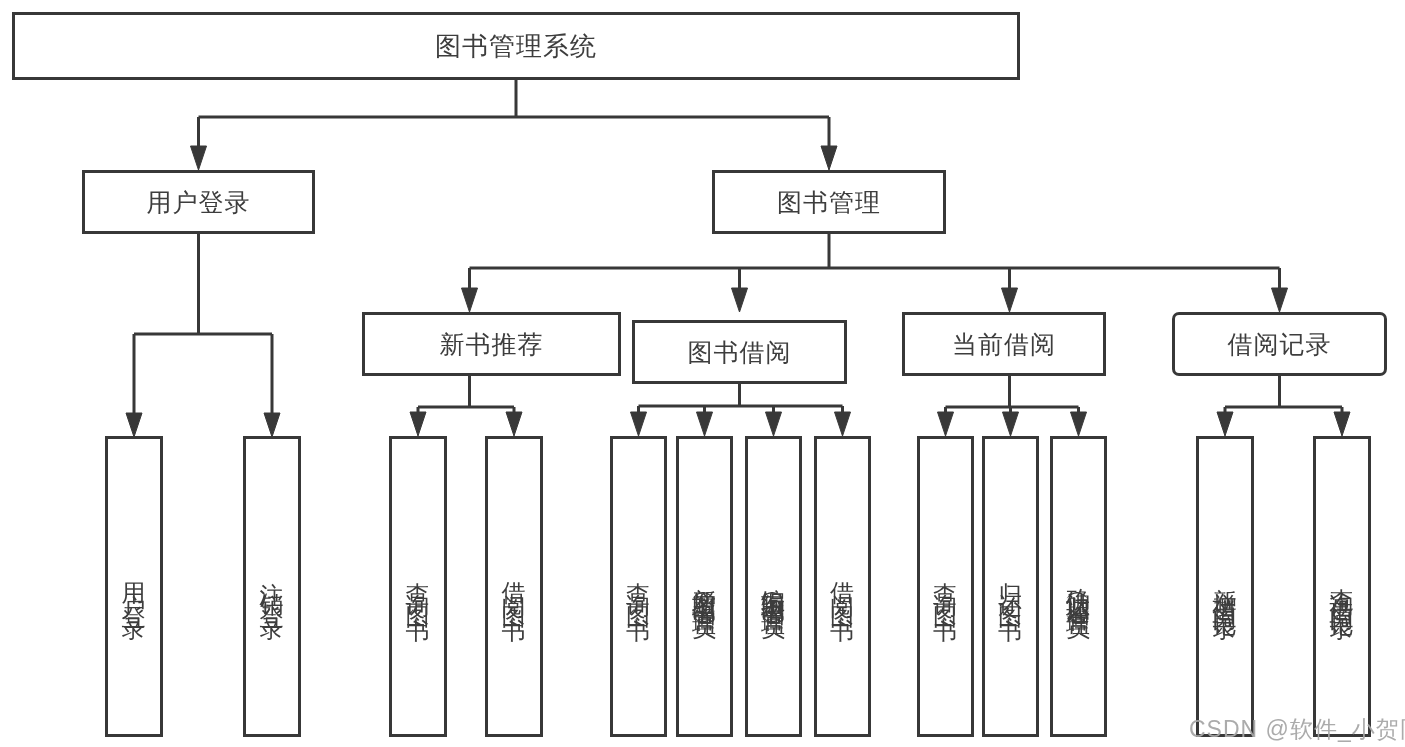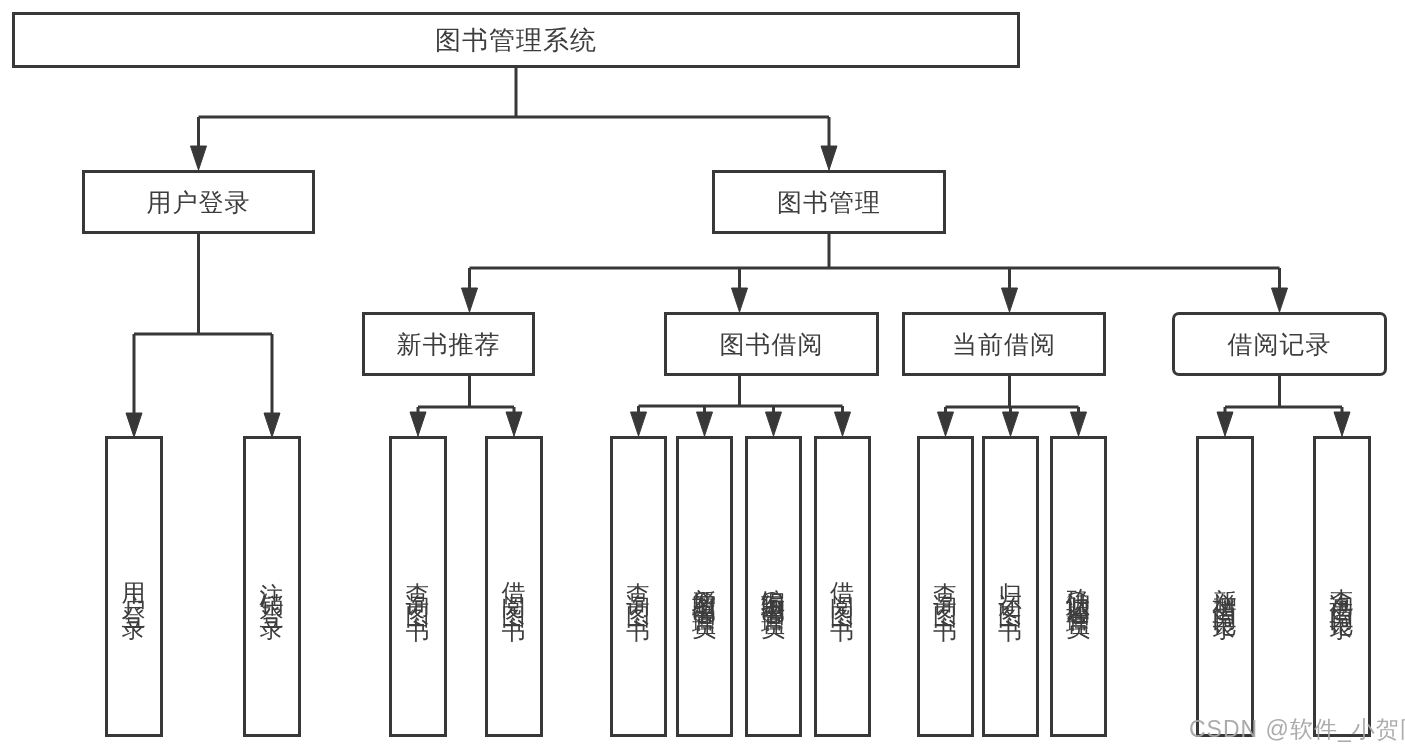--- a/index.html
+++ b/index.html
@@ -65,35 +65,35 @@
       <polygon points="834.5,412 850.5,412 842.5,436" fill="#383838" stroke="#383838" stroke-width="1"></polygon>
       <path d="M1009.5 376 V407 M945.5 407 H1078.5 M945.5 407 V418 M1010.5 407 V418 M1078.5 407 V418" fill="none" stroke="#383838" stroke-width="3"></path>
       <polygon points="937.5,412 953.5,412 945.5,436" fill="#383838" stroke="#383838" stroke-width="1"></polygon>
       <polygon points="1002.5,412 1018.5,412 1010.5,436" fill="#383838" stroke="#383838" stroke-width="1"></polygon>
       <polygon points="1070.5,412 1086.5,412 1078.5,436" fill="#383838" stroke="#383838" stroke-width="1"></polygon>
       <path d="M1279.5 376 V407 M1225 407 H1342 M1225 407 V418 M1342 407 V418" fill="none" stroke="#383838" stroke-width="3"></path>
       <polygon points="1217,412 1233,412 1225,436" fill="#383838" stroke="#383838" stroke-width="1"></polygon>
       <polygon points="1334,412 1350,412 1342,436" fill="#383838" stroke="#383838" stroke-width="1"></polygon>
     </svg>
 
-  <div class="box h root" style="left:12px;top:12px;width:1008px;height:56px;">
+  <div class="box h root" style="left:12px;top:12px;width:1008px;height:68px;">
     <span>图书管理系统</span>
   </div>
 
   <div class="box h" style="left:82px;top:170px;width:233px;height:64px;">
     <span>用户登录</span>
   </div>
   <div class="box h" style="left:712px;top:170px;width:234px;height:64px;">
     <span>图书管理</span>
   </div>
 
-  <div class="box h" style="left:362px;top:312px;width:173px;height:64px;">
+  <div class="box h" style="left:362px;top:312px;width:259px;height:64px;">
     <span>新书推荐</span>
   </div>
-  <div class="box h" style="left:632px;top:312px;width:215px;height:64px;margin-left:32px;">
+  <div class="box h" style="left:632px;top:320px;width:215px;height:64px;">
     <span>图书借阅</span>
   </div>
   <div class="box h" style="left:902px;top:312px;width:204px;height:64px;">
     <span>当前借阅</span>
   </div>
   <div class="box h" style="left:1172px;top:312px;width:215px;height:64px;border-radius:7px;">
     <span>借阅记录</span>
   </div>
 
   <div class="box v" style="left:105px;top:436px;width:58px;height:301px;">

